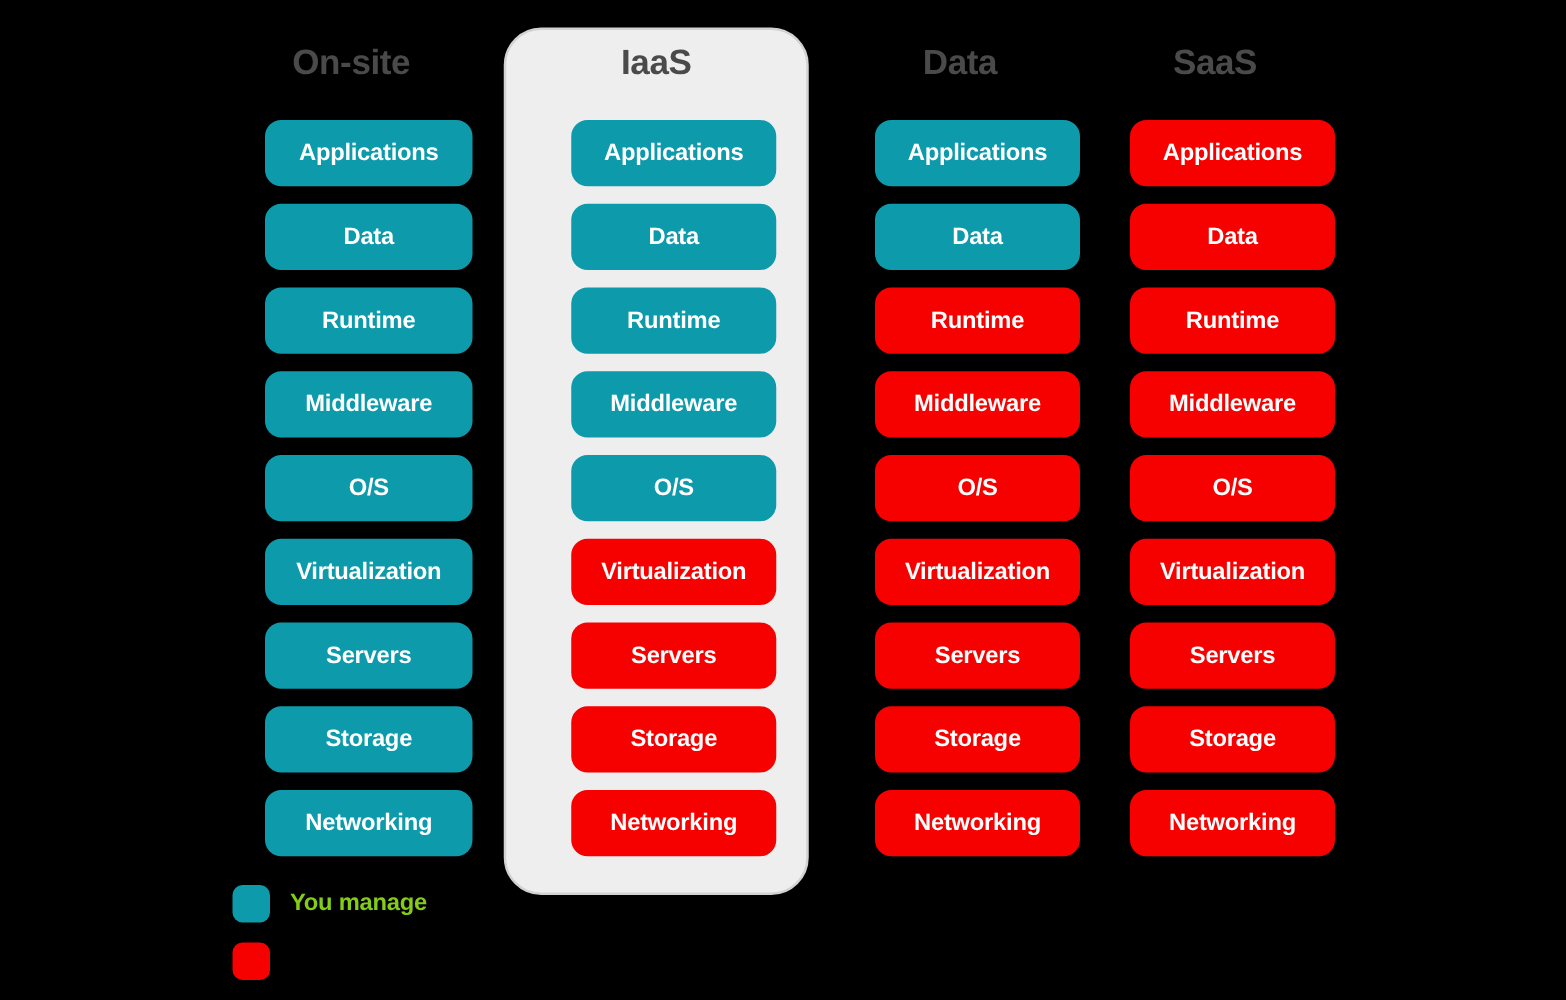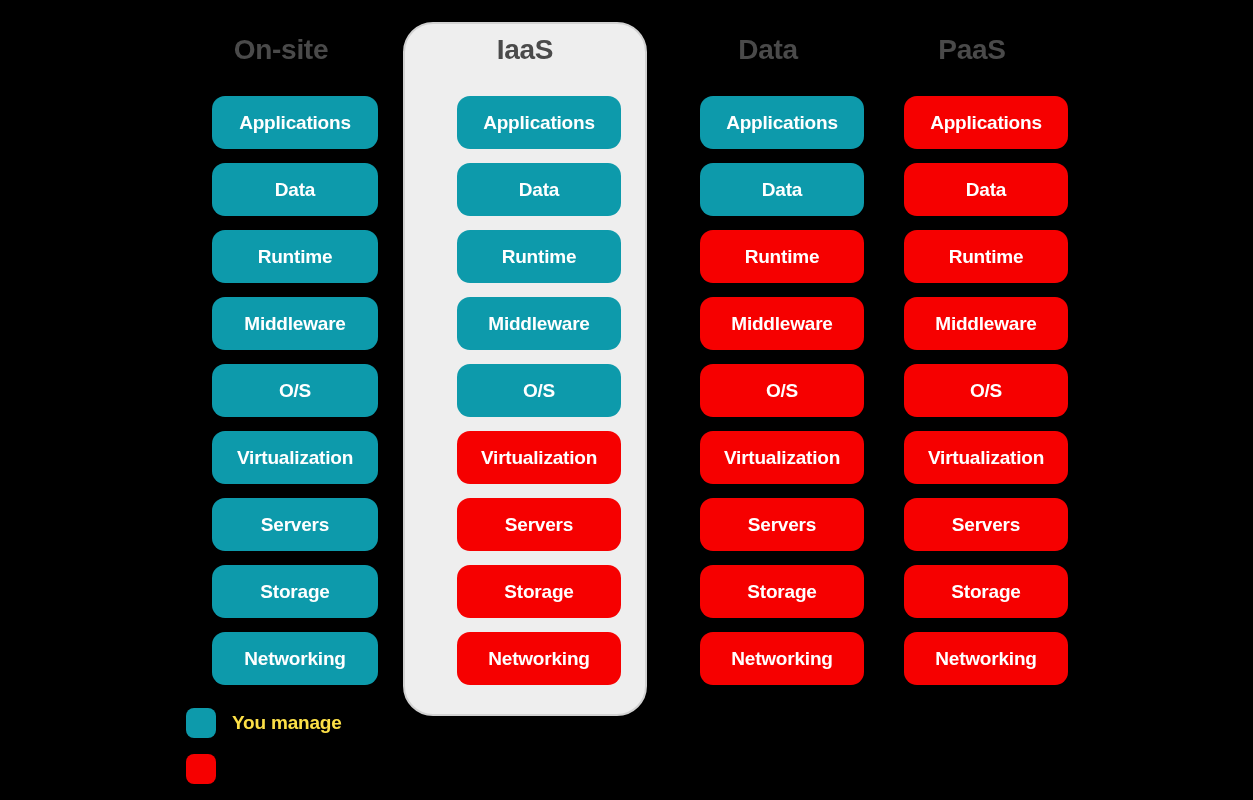--- a/index.html
+++ b/index.html
@@ -100,21 +100,21 @@
     width: 30px;
     height: 30px;
     border-radius: 8px;
     flex: 0 0 auto;
   }
   .legend-swatch.you      { background: #0d9aab; }
   .legend-swatch.provider { background: #f60000; }
   .legend-label {
     font-size: 19px;
     font-weight: bold;
-    color: #fde047;
+    color: #84cc16;
     letter-spacing: -0.2px;
     white-space: nowrap;
   }
 </style>
 </head>
 <body>
 
 <div id="stage">
 
   <div class="highlight-panel"></div>
@@ -212,21 +212,21 @@
         <div class="layer provider">
           <span>Storage</span>
         </div>
         <div class="layer provider">
           <span>Networking</span>
         </div>
       </div>
   </div>
 
   <div class="column saas">
-    <div class="col-header">PaaS</div>
+    <div class="col-header">SaaS</div>
     <div class="layer-stack">
         <div class="layer provider">
           <span>Applications</span>
         </div>
         <div class="layer provider">
           <span>Data</span>
         </div>
         <div class="layer provider">
           <span>Runtime</span>
         </div>

